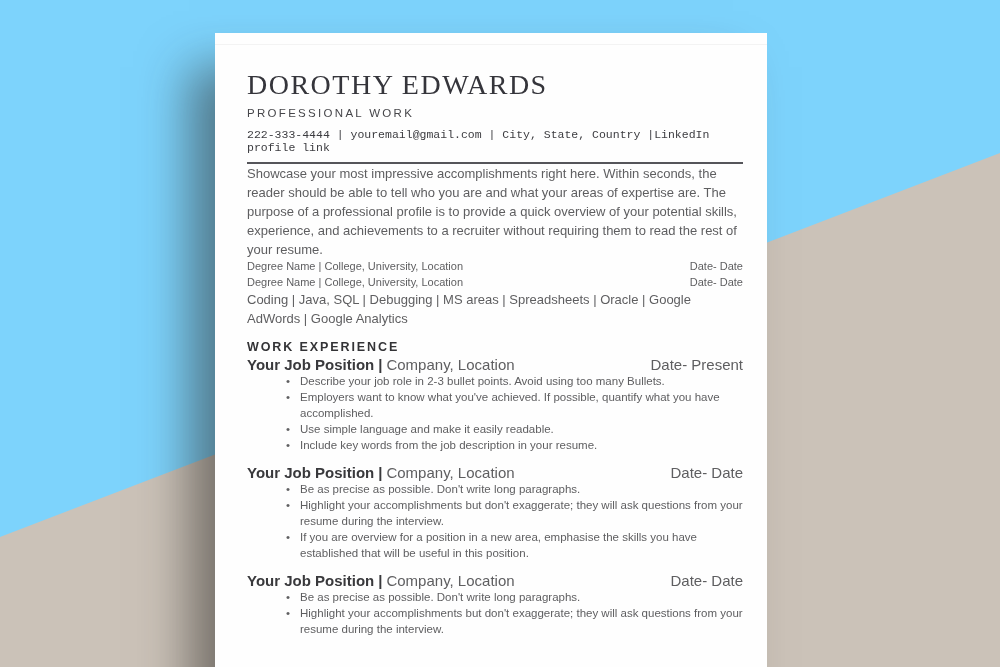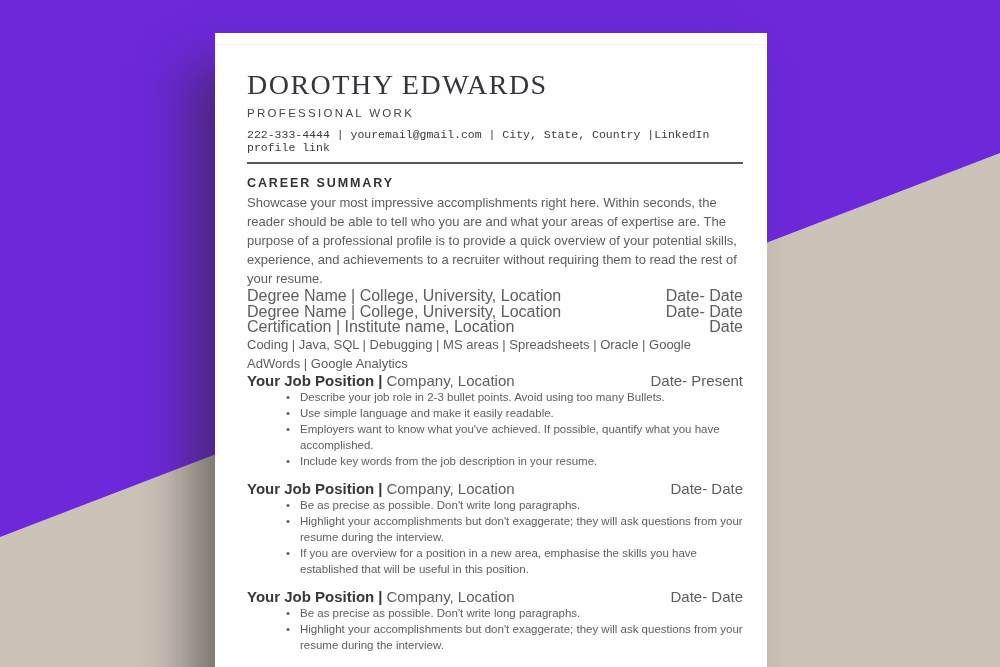--- a/index.html
+++ b/index.html
@@ -4,21 +4,21 @@
 <style>
   html, body {
     margin: 0; padding: 0;
     width: 1000px; height: 667px;
     overflow: hidden;
     font-family: "Liberation Sans", sans-serif;
   }
   .scene {
     position: relative;
     width: 1000px; height: 667px;
-    background: #6d28d9;
+    background: #7dd3fc;
     overflow: hidden;
   }
   .bg-lower {
     position: absolute; inset: 0;
     background: #cbc2b8;
     clip-path: polygon(0 537px, 1000px 153px, 1000px 667px, 0 667px);
   }
   .paper {
     position: absolute;
     left: 215px; top: 33px;
@@ -72,21 +72,21 @@
   }
   .body-text {
     margin: 0;
     font-size: 13px;
     line-height: 19px;
     color: #5e5e60;
   }
   .edu-row {
     display: flex;
     justify-content: space-between;
-    font-size: 16px;
+    font-size: 11px;
     line-height: 15.5px;
     color: #5e5e60;
   }
   .edu-row .date { white-space: nowrap; padding-left: 10px; }
   
   .job { margin-top: 0; }
   .job + .job { margin-top: 12px; }
   .job-head {
     display: flex;
     justify-content: space-between;
@@ -133,56 +133,52 @@
     <div class="paper-top-line"></div>
 
     <header>
       <h1 class="name">DOROTHY EDWARDS</h1>
       <div class="prof-title">PROFESSIONAL WORK</div>
       <div class="contact">222-333-4444 | youremail@gmail.com | City, State, Country |LinkedIn profile link</div>
       <div class="rule"></div>
     </header>
 
     <section>
-      <h2 class="sec-heading">CAREER SUMMARY</h2>
       <p class="body-text">Showcase your most impressive accomplishments right here. Within seconds, the reader should be able to tell who you are and what your areas of expertise are. The purpose of a professional profile is to provide a quick overview of your potential skills, experience, and achievements to a recruiter without requiring them to read the rest of your resume.</p>
     </section>
 
     <section>
       <div class="edu-row">
         <span>Degree Name | College, University, Location</span>
         <span class="date">Date- Date</span>
       </div>
       <div class="edu-row">
         <span>Degree Name | College, University, Location</span>
         <span class="date">Date- Date</span>
       </div>
-      <div class="edu-row">
-        <span>Certification | Institute name, Location</span>
-        <span class="date">Date</span>
-      </div>
     </section>
 
     <section>
       <p class="body-text">Coding | Java, SQL | Debugging | MS areas | Spreadsheets | Oracle | Google AdWords | Google Analytics</p>
     </section>
 
     <section>
+      <h2 class="sec-heading">WORK EXPERIENCE</h2>
 
       <div class="job">
         <div class="job-head">
           <span>
             <span class="job-pos">Your Job Position</span><span class="job-sep">|</span><span class="job-co">Company, Location</span>
           </span>
           <span class="job-date">Date- Present</span>
         </div>
         <ul class="bullets">
           <li>Describe your job role in 2-3 bullet points. Avoid using too many Bullets.</li>
+          <li>Employers want to know what you've achieved. If possible, quantify what you have accomplished.</li>
           <li>Use simple language and make it easily readable.</li>
-          <li>Employers want to know what you've achieved. If possible, quantify what you have accomplished.</li>
           <li>Include key words from the job description in your resume.</li>
         </ul>
       </div>
 
       <div class="job">
         <div class="job-head">
           <span>
             <span class="job-pos">Your Job Position</span><span class="job-sep">|</span><span class="job-co">Company, Location</span>
           </span>
           <span class="job-date">Date- Date</span>

